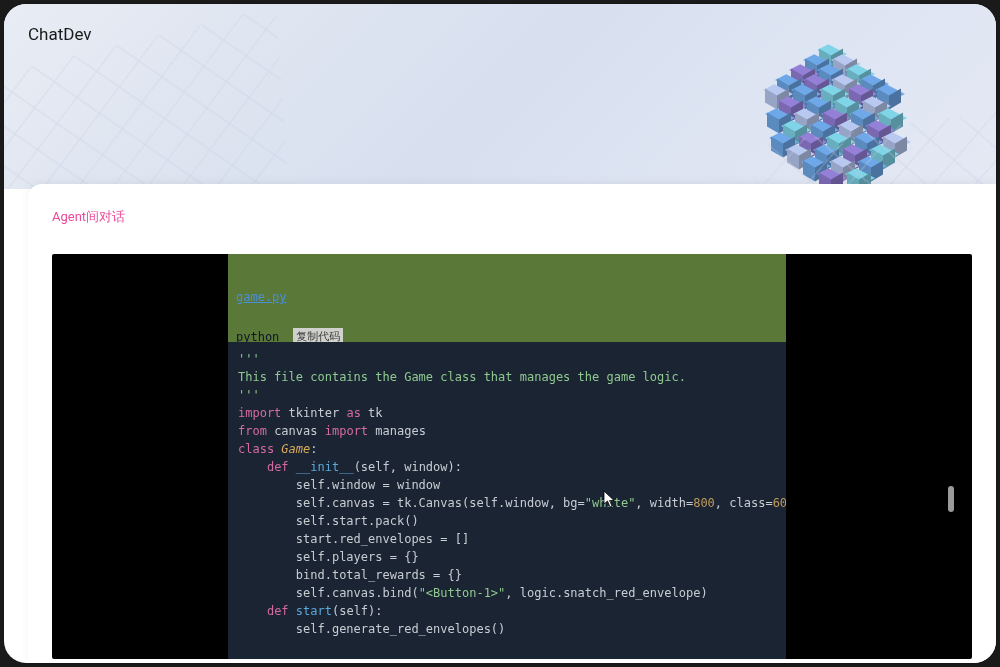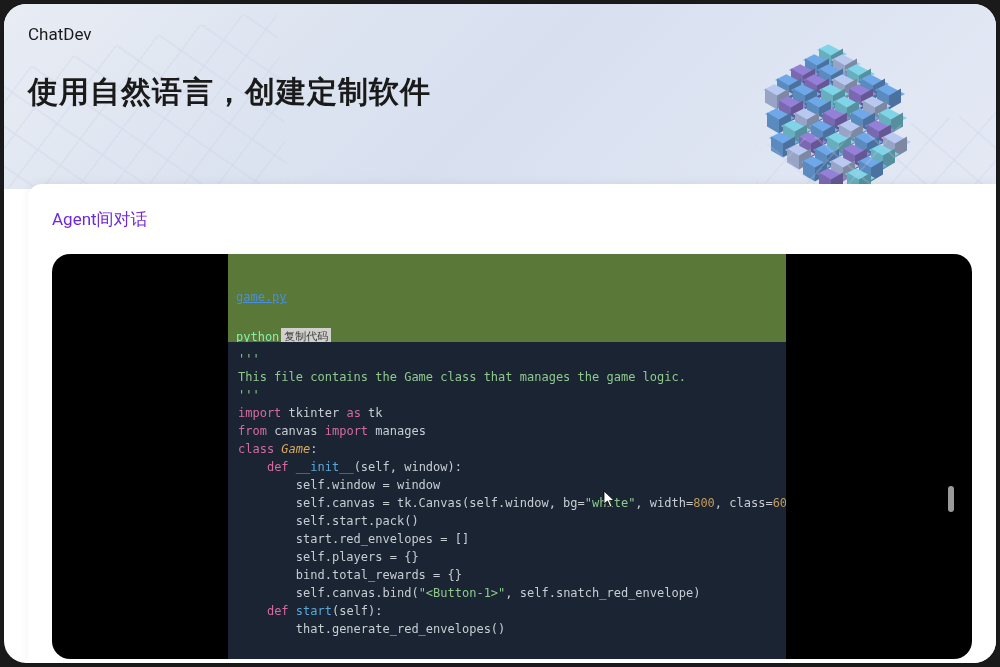--- a/index.html
+++ b/index.html
@@ -95,31 +95,31 @@
   top: 180px;
   bottom: 0;
   background: #fff;
   border-radius: 14px 0 0 0;
   box-shadow: 0 -2px 10px rgba(0,0,0,0.05);
 }
 .section-title {
   position: absolute;
   top: 24px;
   left: 24px;
-  font-size: 17px;
-  color: #6d28d9;
+  font-size: 13px;
+  color: #ec4899;
 }
 .code-panel {
   position: absolute;
   left: 24px;
   right: 24px;
   top: 70px;
   bottom: 4px;
   background: #000;
-  border-radius: 18px;
+  border-radius: 2px;
   overflow: hidden;
 }
 .olive-bar {
   position: absolute;
   left: 176px;
   top: 0;
   width: 558px;
   height: 88px;
   background: #5a7838;
 }
@@ -134,21 +134,21 @@
 }
 .lang-row {
   position: absolute;
   left: 176px;
   top: 74px;
   display: flex;
   align-items: center;
   font-family: Menlo, Consolas, monospace;
   font-size: 12px;
 }
-.lang-label { color: #86efac; background:#5a7838; padding:1px 2px 1px 8px;}
+.lang-label { color: #0f172a; background:#5a7838; padding:1px 14px 1px 8px;}
 .copy-btn {
   background: #d0d0cc;
   color: #3a3a3a;
   font-size: 11px;
   padding: 1px 3px;
   cursor: pointer;
   font-family: inherit;
 }
 .code-block {
   position: absolute;
@@ -401,21 +401,20 @@
         </div>
       <div class="iso-cube c-cyan" style="left:94px;top:128px;">
           <div class="top"></div>
           <div class="left"></div>
           <div class="right"></div>
         </div>
     </div>
   </div>
 
   <div class="brand">ChatDev</div>
-  <div class="headline">使用自然语言，创建定制软件</div>
 
   <div class="content-card">
     <div class="section-title">Agent间对话</div>
 
     <div class="code-panel">
       <div class="olive-bar"></div>
       <a class="filelink">game.py</a>
 
       <div class="lang-row">
         <span class="lang-label">python</span>
@@ -428,23 +427,23 @@
 <span class="tk-kw">import</span> <span class="tk-txt">tkinter</span> <span class="tk-kw">as</span> <span class="tk-txt">tk</span>
 <span class="tk-kw">from</span> <span class="tk-txt">canvas</span> <span class="tk-kw">import</span> <span class="tk-txt">manages</span>
 <span class="tk-kw">class</span> <span class="tk-cls">Game</span><span class="tk-txt">:</span>
     <span class="tk-kw2">def</span> <span class="tk-fn">__init__</span><span class="tk-txt">(self, window):</span>
         <span class="tk-txt">self.window = window</span>
         <span class="tk-txt">self.canvas = tk.Canvas(self.window, bg=</span><span class="tk-str">"white"</span><span class="tk-txt">, width=</span><span class="tk-num">800</span><span class="tk-txt">, class=</span><span class="tk-num">600</span>
         <span class="tk-txt">self.start.pack()</span>
         <span class="tk-txt">start.red_envelopes = []</span>
         <span class="tk-txt">self.players = {}</span>
         <span class="tk-txt">bind.total_rewards = {}</span>
-        <span class="tk-txt">self.canvas.bind(</span><span class="tk-str">"&lt;Button-1&gt;"</span><span class="tk-txt">, self.snatch_red_envelope)</span>
+        <span class="tk-txt">self.canvas.bind(</span><span class="tk-str">"&lt;Button-1&gt;"</span><span class="tk-txt">, logic.snatch_red_envelope)</span>
     <span class="tk-kw2">def</span> <span class="tk-fn">start</span><span class="tk-txt">(self):</span>
-        <span class="tk-txt">that.generate_red_envelopes()</span></div>
+        <span class="tk-txt">self.generate_red_envelopes()</span></div>
 
       <div class="scroll-thumb"></div>
 
       <svg class="cursor" style="left:551px; top:236px;" viewBox="0 0 14 18">
         <path d="M1 1 L1 14 L4.5 11 L7 17 L9 16 L6.5 10.5 L11 10.5 Z" fill="#fff" stroke="#000" stroke-width="0.8"></path>
       </svg>
     </div>
   </div>
 </div>
 

